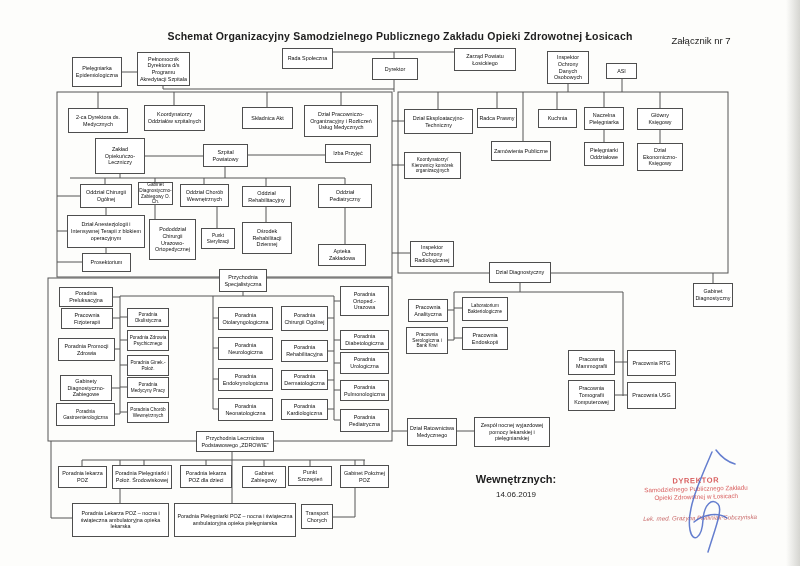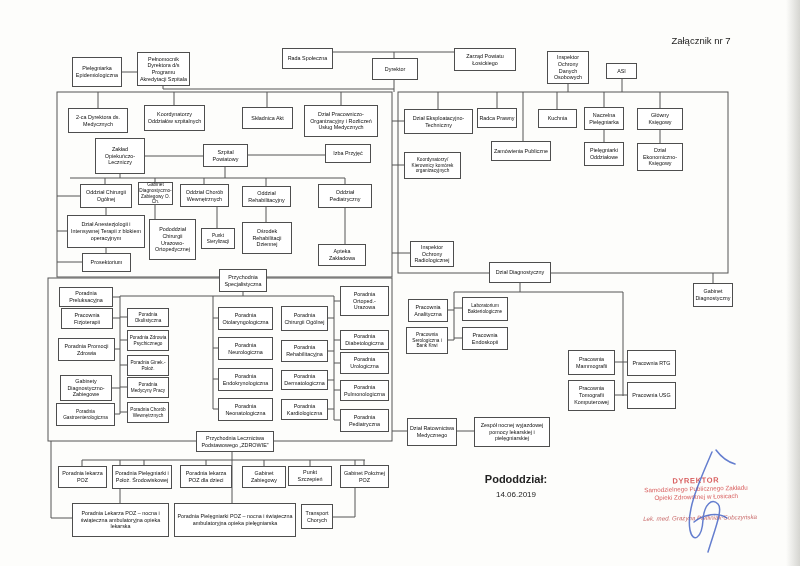--- a/index.html
+++ b/index.html
@@ -28,20 +28,21 @@
         font-size:6.2px;font-style:italic;color:#c96a6a;transform:rotate(-1deg);}
   .sig{position:absolute;left:0;top:0;pointer-events:none;}
 </style>
 </head>
 <body>
 
 <div class="page">
 
   <div class="scan-edge"></div>
 
+  <div class="title">Schemat Organizacyjny Samodzielnego Publicznego Zakładu Opieki Zdrowotnej Łosicach</div>
   <div class="attachment">Załącznik nr 7</div>
 
   <svg class="wires" width="800" height="566">
     <g stroke="#555555" stroke-width="1" fill="none">
 
       <rect x="57" y="92" width="335" height="185"></rect>
       <rect x="398" y="92" width="330" height="181"></rect>
       <rect x="48" y="278" width="344" height="163"></rect>
 
       <line x1="122" y1="72" x2="137" y2="72"></line>
@@ -228,21 +229,21 @@
   <div class="node" style="left:58px;top:466px;width:49px;height:22px">Poradnia lekarza POZ</div>
   <div class="node" style="left:112px;top:465px;width:60px;height:24px">Poradnia Pielęgniarki i Położ. Środowiskowej</div>
   <div class="node" style="left:180px;top:465px;width:52px;height:23px">Poradnia lekarza POZ dla dzieci</div>
   <div class="node" style="left:242px;top:466px;width:44px;height:22px">Gabinet Zabiegowy</div>
   <div class="node" style="left:288px;top:466px;width:44px;height:20px">Punkt Szczepień</div>
   <div class="node" style="left:340px;top:465px;width:49px;height:23px">Gabinet Położnej POZ</div>
   <div class="node" style="left:72px;top:503px;width:97px;height:34px">Poradnia Lekarza POZ – nocna i świąteczna ambulatoryjna opieka lekarska</div>
   <div class="node" style="left:174px;top:503px;width:122px;height:34px">Poradnia Pielęgniarki POZ – nocna i świąteczna ambulatoryjna opieka pielęgniarska</div>
   <div class="node" style="left:301px;top:504px;width:32px;height:25px">Transport Chorych</div>
 
-  <div class="approve-label">Pododdział:</div>
+  <div class="approve-label">Wewnętrznych:</div>
   <div class="approve-date">14.06.2019</div>
 
   <div class="stamp">
     <div class="l1">DYREKTOR</div>
     <div class="l2">Samodzielnego Publicznego Zakładu</div>
     <div class="l2">Opieki Zdrowotnej w Łosicach</div>
   </div>
   <div class="stamp-signer">Lek. med. Grażyna Pielliniak-Sobczyńska</div>
 
   <svg class="sig" width="800" height="566">

